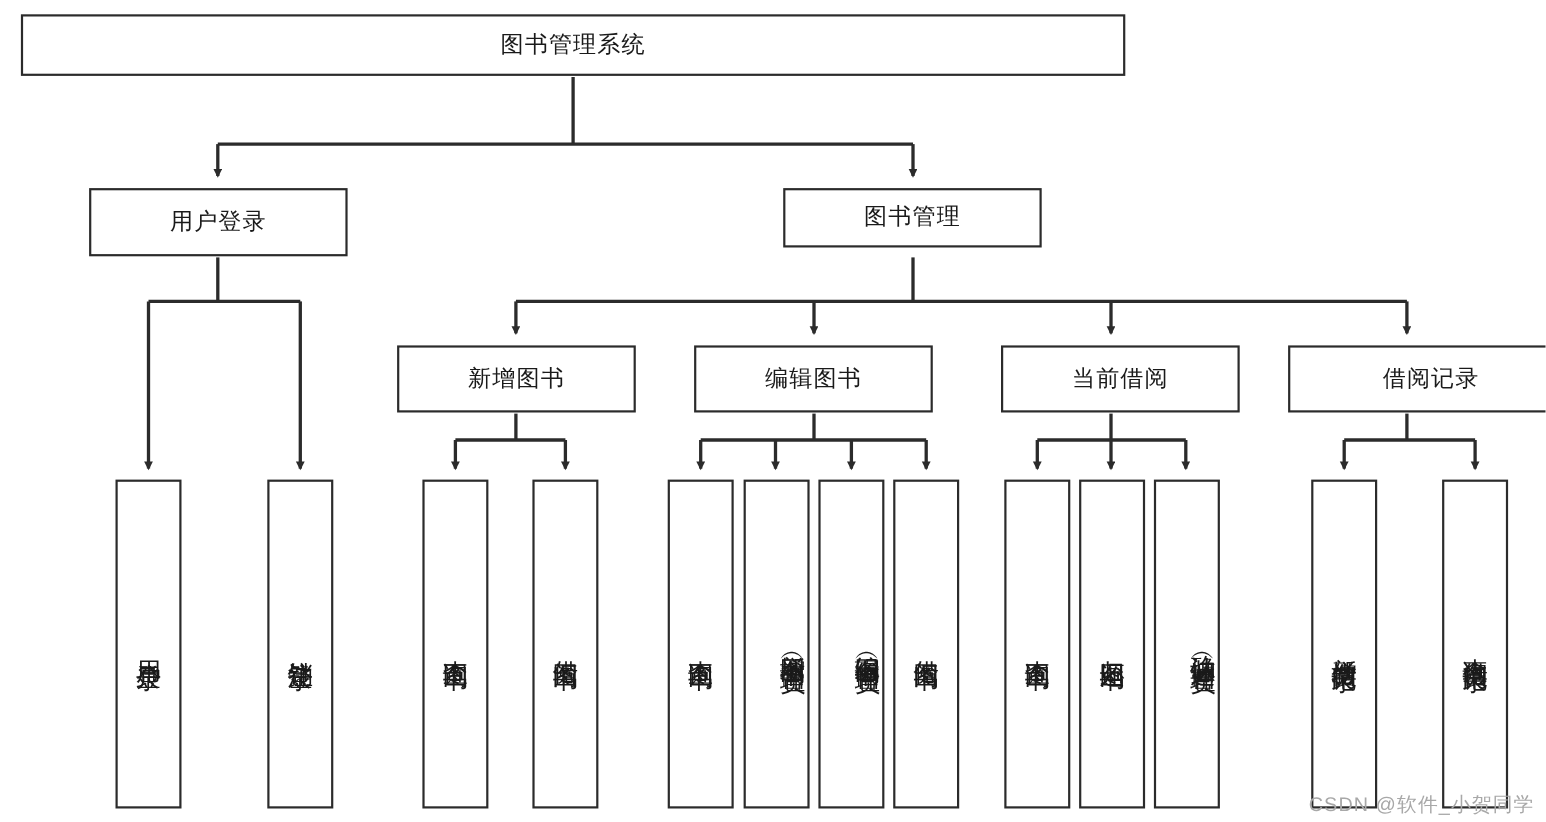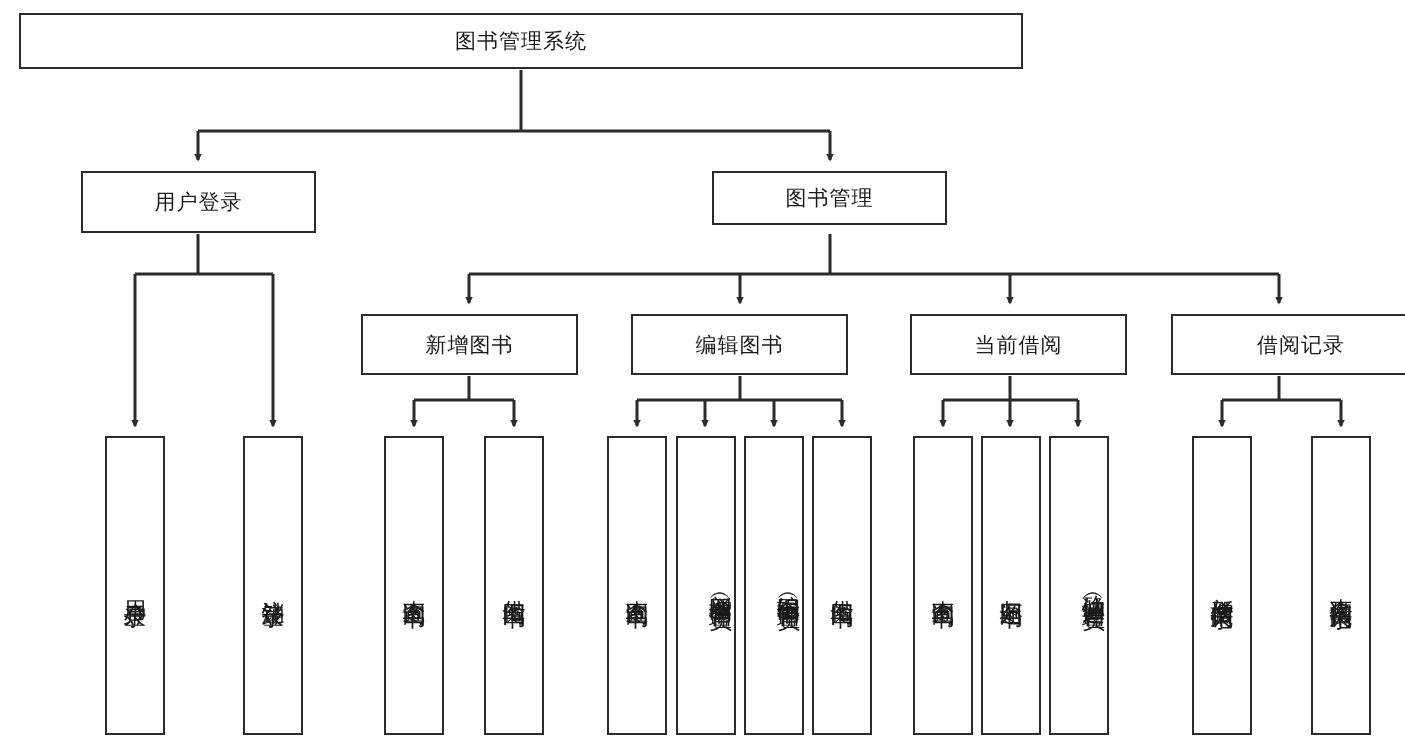--- a/index.html
+++ b/index.html
@@ -176,14 +176,15 @@
     <span class="vt">确认归还（管理员）</span>
   </div>
 
   <div class="node v" style="left:1192px;top:436px;width:60px;height:299px;">
     <span class="vt">新增借阅记录</span>
   </div>
   <div class="node v" style="left:1311px;top:436px;width:60px;height:299px;">
     <span class="vt">查询借阅记录</span>
   </div>
 
+  <div id="watermark">CSDN @软件_小贺同学</div>
 
 </div>
 
 </body></html>

